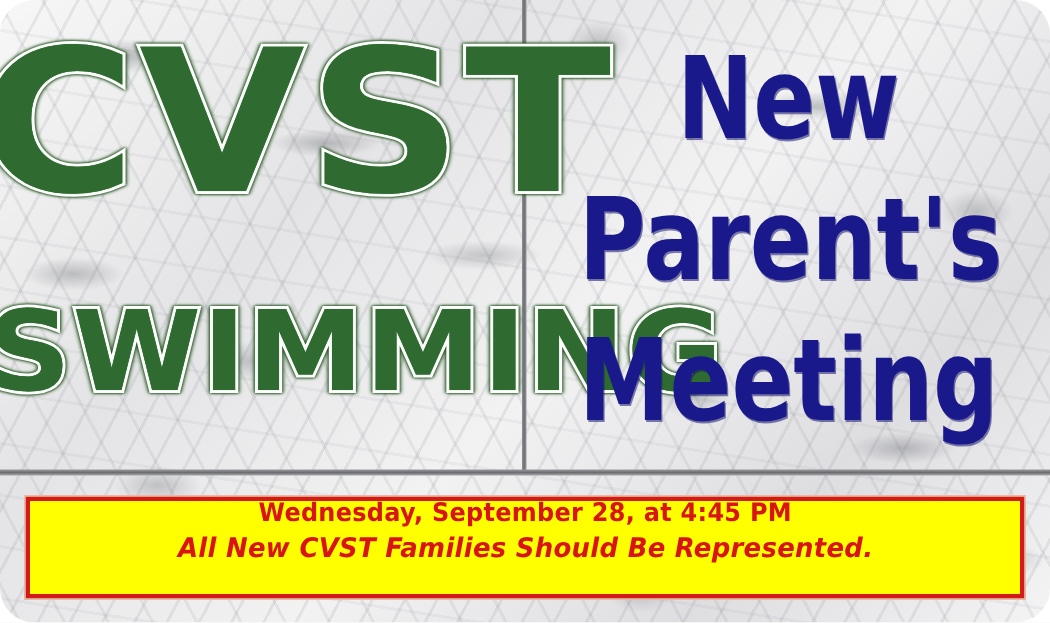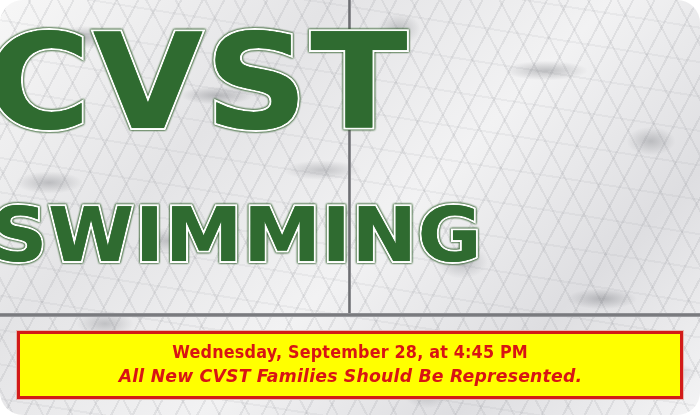--- a/index.html
+++ b/index.html
@@ -119,21 +119,20 @@
     top: 331px;
     width: 666px;
     height: 68px;
     box-sizing: border-box;
     background: #ffff00;
     border: 3px solid #d21a18;
     outline: 1px solid #e6b8b0;
     display: flex;
     flex-direction: column;
     align-items: center;
-    justify-content: center;
   }
   .banner-line {
     color: #d81414;
     font-family: "DejaVu Sans", sans-serif;
     font-weight: bold;
     white-space: nowrap;
     line-height: 1.05;
   }
   .banner-line-1 {
     font-size: 17px;
@@ -154,19 +153,24 @@
 <div id="poster">
 
   <div class="v-divider"></div>
   <div class="h-divider"></div>
 
   <div class="left-panel">
     <div class="logo-word logo-cvst">CVST</div>
     <div class="logo-word logo-swimming">SWIMMING</div>
   </div>
 
+  <div class="right-panel">
+    <div class="headline-line hl-1">New</div>
+    <div class="headline-line hl-2">Parent's</div>
+    <div class="headline-line hl-3">Meeting</div>
+  </div>
 
   <div class="banner">
     <div class="banner-line banner-line-1">Wednesday, September 28, at 4:45 PM</div>
     <div class="banner-line banner-line-2">All New CVST Families Should Be Represented.</div>
   </div>
 
 </div>
 
 </body></html>

